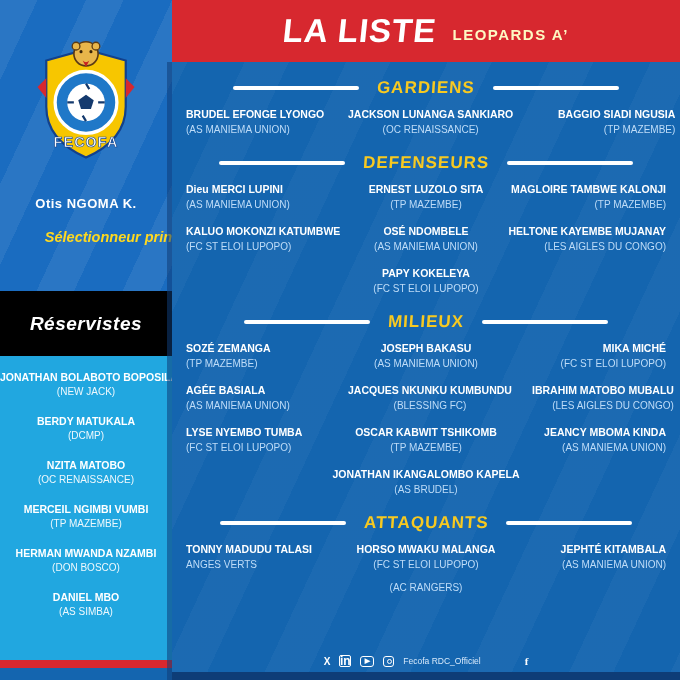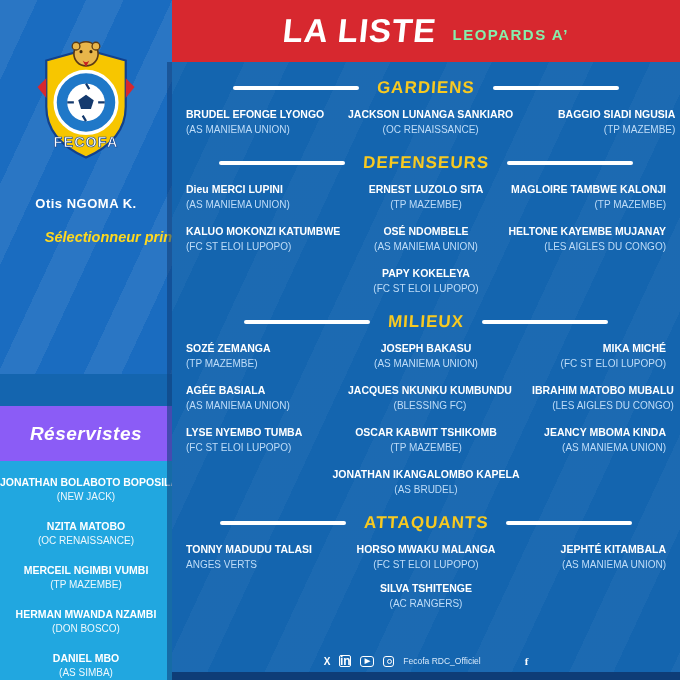--- a/index.html
+++ b/index.html
@@ -1,40 +1,40 @@
 <!DOCTYPE html>
 <html><head>
 <meta charset="utf-8">
 <style>
   html,body{margin:0;padding:0;}
   body{font-family:"Liberation Sans",sans-serif;}
   .poster{position:relative;width:680px;height:680px;overflow:hidden;background:#1465af;}
 
   
   .sidebar{position:absolute;left:0;top:0;width:172px;height:680px;}
-  .sb-top{position:relative;height:374px;background:#1a6cc0;
+  .sb-top{position:relative;height:291px;background:#1a6cc0;
     background-image:repeating-linear-gradient(115deg,rgba(255,255,255,.07) 0 34px,rgba(255,255,255,0) 34px 78px);}
   .logo-wrap{position:absolute;top:34px;left:50%;transform:translateX(-50%);}
   .coach-name{position:absolute;top:196px;width:100%;text-align:center;color:#fff;font-size:13px;font-weight:bold;letter-spacing:.5px;}
   .coach-role{position:absolute;top:229px;width:100%;text-align:center;color:#ffd91f;font-size:14.5px;font-weight:bold;font-style:italic;padding-left:39px;}
-  .sb-band{height:55px;background:#8b5cf6;display:flex;align-items:center;justify-content:center;margin-top:32px;}
+  .sb-band{height:65px;background:#000000;display:flex;align-items:center;justify-content:center;}
   .sb-band span{color:#fff;font-size:19px;font-weight:bold;font-style:italic;letter-spacing:.5px;}
   .sb-res{height:304px;background:#21a7e0;padding-top:14px;box-sizing:border-box;}
   .res-item{text-align:center;margin-bottom:15px;}
   .res-item .nm{color:#fff;font-weight:bold;font-size:10.5px;line-height:15px;white-space:nowrap;}
   .res-item .cl{color:rgba(255,255,255,.92);font-size:10px;line-height:14px;}
   .sb-foot{height:8px;background:#d7282f;}
   .sb-sep{position:absolute;right:0;top:62px;width:5px;height:618px;background:#0e3d77;opacity:.55;}
 
   
   .main{position:absolute;left:172px;top:0;width:508px;height:680px;background:#1465af;
     background-image:repeating-linear-gradient(115deg,rgba(255,255,255,.035) 0 40px,rgba(255,255,255,0) 40px 92px);}
   .hdr{height:62px;background:#d7282f;display:flex;align-items:center;justify-content:center;gap:16px;}
   .hdr .title{color:#fff;font-size:33px;font-weight:800;letter-spacing:1px;transform:skewX(-6deg);text-transform:uppercase;}
-  .hdr .subtitle{color:#86efac;font-size:15px;font-weight:bold;letter-spacing:1.5px;margin-top:6px;text-align:center;}
+  .hdr .subtitle{color:#fef9c3;font-size:15px;font-weight:bold;letter-spacing:1.5px;margin-top:6px;text-align:center;}
 
   .sec{display:flex;align-items:center;justify-content:center;gap:18px;margin:16px 0 8px;}
   .sec .line{flex:0 0 126px;height:4px;background:#fff;border-radius:2px;}
   .sec .st{color:#f7c921;font-size:17px;font-weight:800;letter-spacing:1px;transform:skewX(-4deg);}
 
   .prow{display:grid;grid-template-columns:162px 1fr 162px;padding:0 14px;margin-bottom:11px;}
   .prow.last{margin-bottom:8px;}
   .cell{overflow:visible;}
   .cell .nm{color:#fff;font-weight:bold;font-size:10.5px;line-height:16px;white-space:nowrap;}
   .cell .cl{color:#bedcf8;font-size:10px;line-height:15px;white-space:nowrap;}
@@ -86,20 +86,24 @@
     </div>
     <div class="sb-band">
       <span>Réservistes</span>
     </div>
     <div class="sb-res">
       <div class="res-item">
         <div class="nm">JONATHAN BOLABOTO BOPOSILA</div>
         <div class="cl">(NEW JACK)</div>
       </div>
       <div class="res-item">
+        <div class="nm">BERDY MATUKALA</div>
+        <div class="cl">(DCMP)</div>
+      </div>
+      <div class="res-item">
         <div class="nm">NZITA MATOBO</div>
         <div class="cl">(OC RENAISSANCE)</div>
       </div>
       <div class="res-item">
         <div class="nm">MERCEIL NGIMBI VUMBI</div>
         <div class="cl">(TP MAZEMBE)</div>
       </div>
       <div class="res-item">
         <div class="nm">HERMAN MWANDA NZAMBI</div>
         <div class="cl">(DON BOSCO)</div>
@@ -247,21 +251,20 @@
         <div class="nm">HORSO MWAKU MALANGA</div>
         <div class="cl">(FC ST ELOI LUPOPO)</div>
       </div>
       <div class="cell c2">
         <div class="nm">JEPHTÉ KITAMBALA</div>
         <div class="cl">(AS MANIEMA UNION)</div>
       </div>
     </div>
     <div class="prow center last">
       <div class="cell">
-        <div class="nm">SILVA TSHITENGE</div>
         <div class="cl">(AC RANGERS)</div>
       </div>
     </div>
 
     <div class="social">
       <span class="ic ic-x">X</span>
       <span class="ic ic-in">in</span>
       <span class="ic ic-yt">▶</span>
       <span class="ic ic-ig"></span>
       <span class="txt">Fecofa RDC_Officiel</span>

